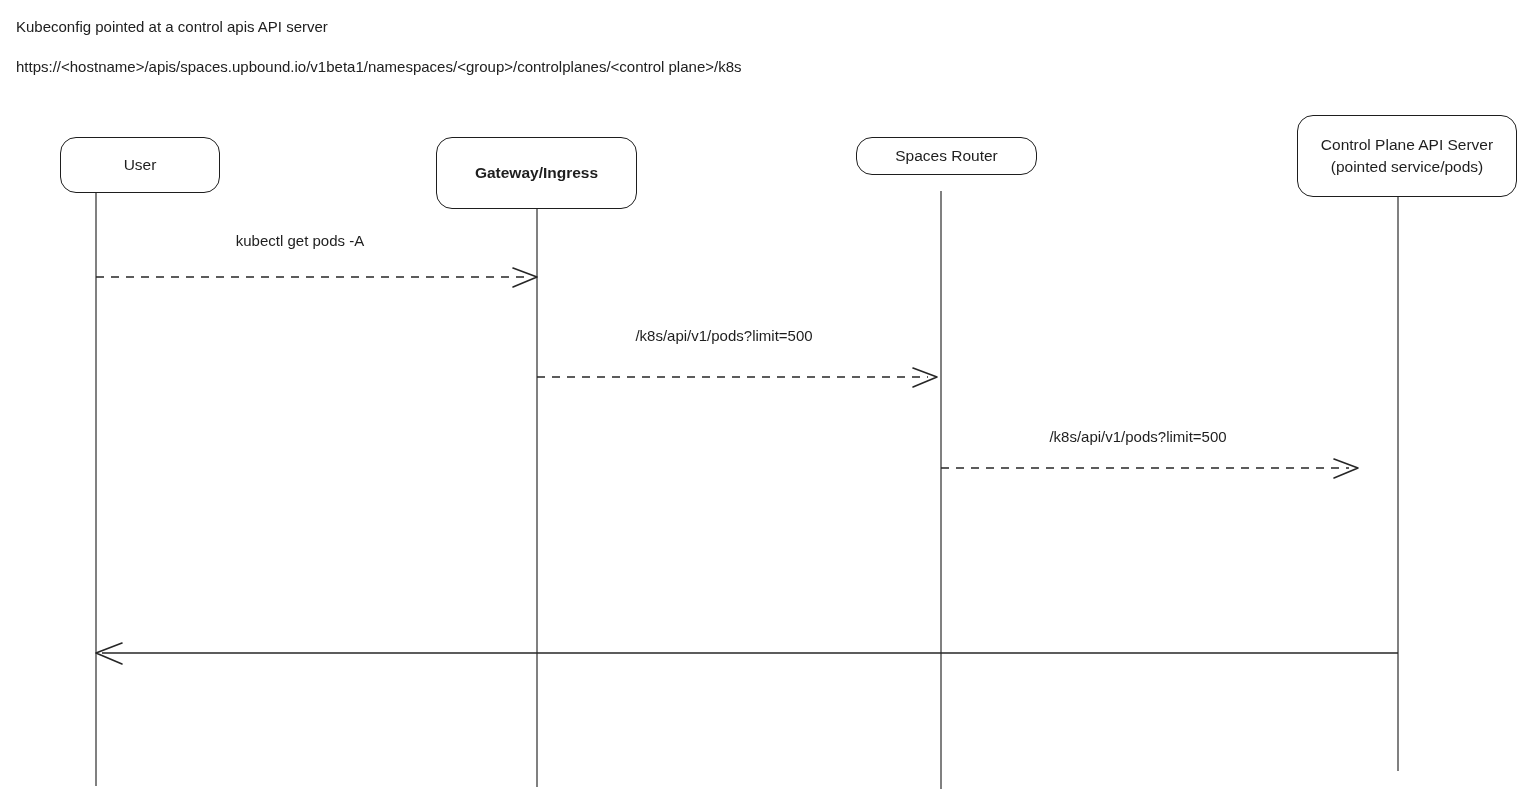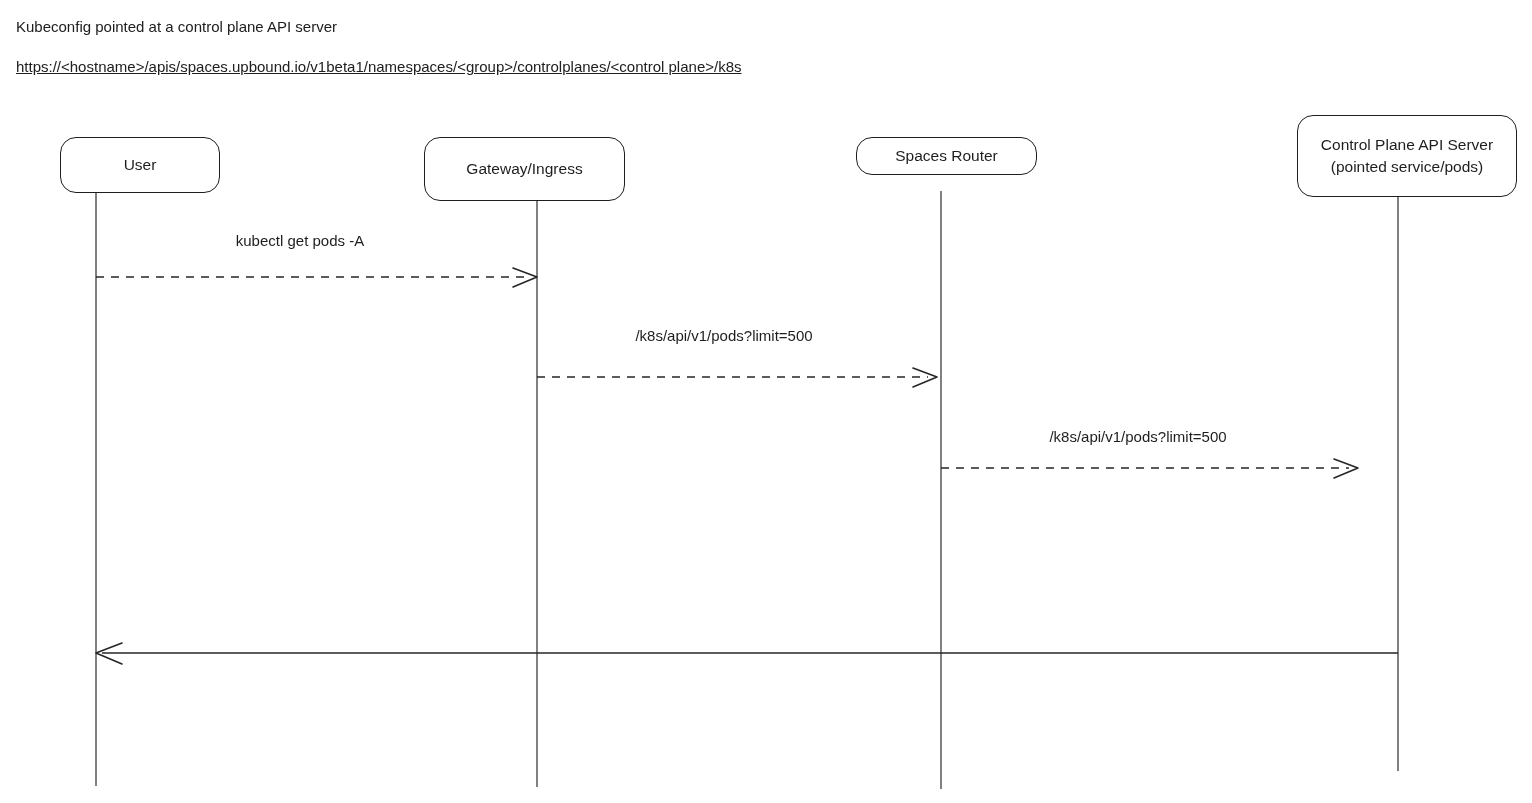--- a/index.html
+++ b/index.html
@@ -17,21 +17,21 @@
   }
   .hdr {
     position: absolute;
     left: 16px;
     font-size: 15px;
     line-height: 1.25;
     color: #202020;
     white-space: nowrap;
   }
   .hdr.title { top: 18px; }
-  .hdr.url   { top: 58px; text-decoration: underline; }
+  .hdr.url   { top: 58px; }
 
   .overlay {
     position: absolute;
     left: 0; top: 0;
     width: 1532px;
     height: 803px;
   }
   .lifeline {
     stroke: #4a4a4a;
     stroke-width: 1.4;
@@ -66,30 +66,30 @@
     background: #ffffff;
     border: 1.7px solid #1e1e1e;
     border-radius: 16px;
     font-size: 15.5px;
     line-height: 1.45;
     color: #1e1e1e;
     text-align: center;
     white-space: nowrap;
   }
   .actor-user    { left: 16px;   top: 137px; width: 160px; height: 56px; margin-left: 44px; }
-  .actor-gateway { left: 424px;  top: 137px; width: 201px; height: 64px; }
+  .actor-gateway { left: 436px;  top: 137px; width: 201px; height: 72px; font-weight: bold; }
   .actor-spaces  { left: 856px;  top: 137px; width: 181px; height: 38px; }
   .actor-cp      { left: 1297px; top: 115px; width: 220px; height: 82px; }
 </style>
 </head>
 <body>
 
 <div class="canvas">
 
-  <div class="hdr title">Kubeconfig pointed at a control plane API server</div>
+  <div class="hdr title">Kubeconfig pointed at a control apis API server</div>
   <div class="hdr url">https://&lt;hostname&gt;/apis/spaces.upbound.io/v1beta1/namespaces/&lt;group&gt;/controlplanes/&lt;control plane&gt;/k8s</div>
 
   <svg class="overlay" width="1532" height="803" viewBox="0 0 1532 803" xmlns="http://www.w3.org/2000/svg">
 
     <line class="lifeline" x1="96" y1="193" x2="96" y2="786"></line>
     <line class="lifeline" x1="537" y1="191" x2="537" y2="787"></line>
     <line class="lifeline" x1="941" y1="191" x2="941" y2="789"></line>
     <line class="lifeline" x1="1398" y1="197" x2="1398" y2="771"></line>
 
     <line class="msg dashed" x1="96" y1="277" x2="528" y2="277"></line>

